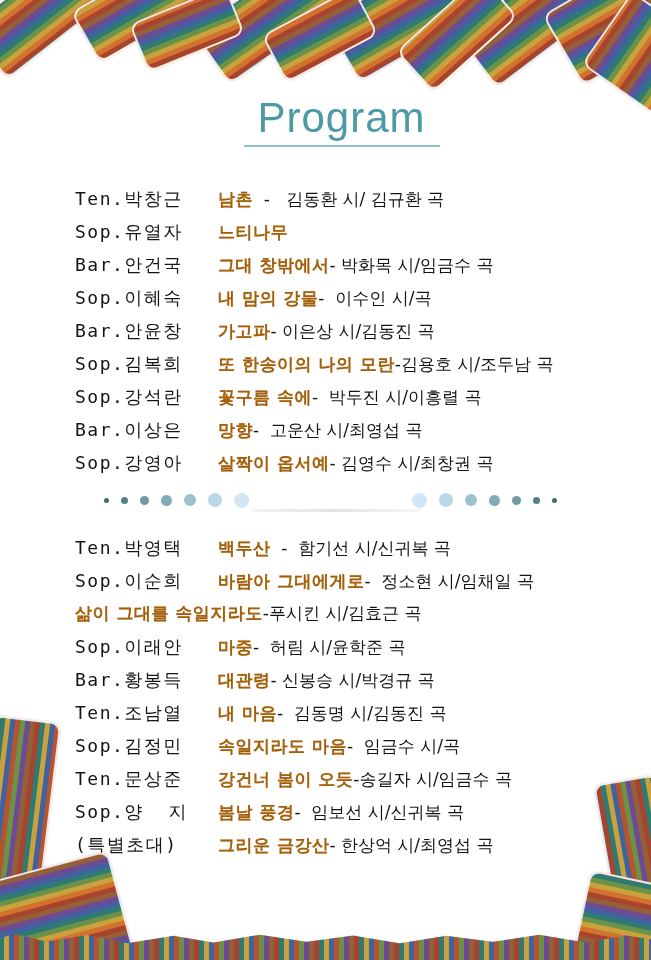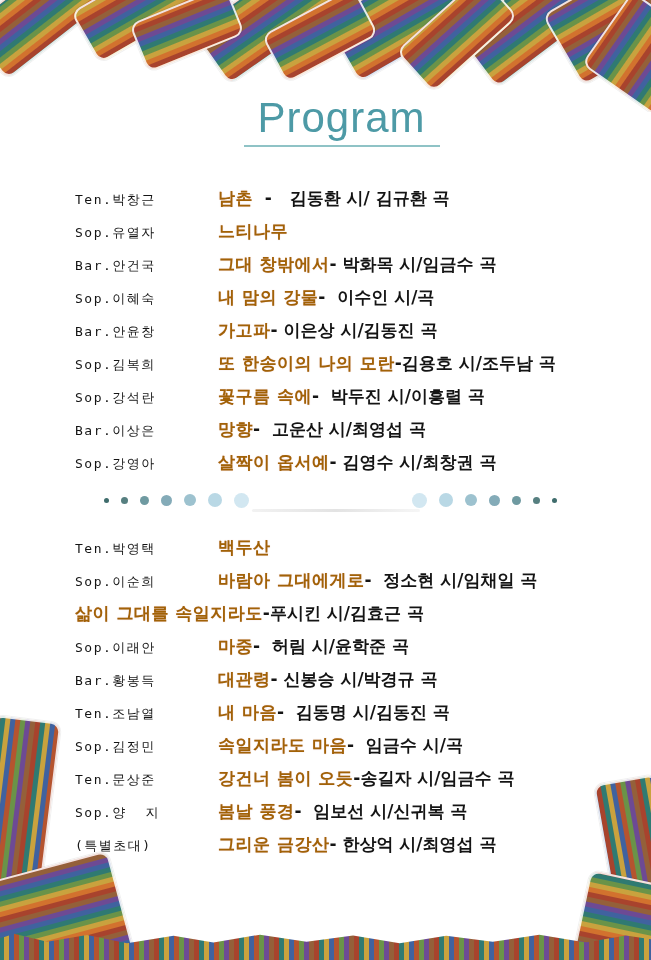--- a/index.html
+++ b/index.html
@@ -53,25 +53,25 @@
   #title-underline{width:196px;height:2px;background:#8fc3c6;margin:3px auto 0 auto;}
 
   
   .section{position:absolute;left:75px;}
   #section-0{top:182px;}
   #section-1{top:531px;}
   .row{display:flex;align-items:baseline;height:33px;line-height:33px;
        font-size:17px;white-space:pre;}
   .performer{
     flex:0 0 143px;width:143px;color:#141414;letter-spacing:1.5px;
-    font-family:"DejaVu Sans Mono","DejaVu Sans",monospace;font-size:13px;
+    font-family:"DejaVu Sans Mono","DejaVu Sans",monospace;font-size:18px;
   }
   .song{color:#a16207;font-weight:bold;letter-spacing:.5px;
         text-shadow:0 0 1px rgba(201,81,78,.35);}
-  .credit{color:#141414;font-weight:bold;}
+  .credit{color:#141414;}
 
   
   .dots{position:absolute;top:492px;display:flex;align-items:center;gap:12px;height:16px;}
   #dots-left{left:104px;}
   #dots-right{left:412px;}
   .dot{display:block;border-radius:50%;}
   #divider-line{position:absolute;left:252px;top:509px;width:168px;height:3px;
     background:linear-gradient(90deg,#f2f2f2,#e3e3e3,#f6f6f6);border-radius:2px;}
 </style>
 </head>
@@ -121,21 +121,21 @@
     <span class="dot" style="height: 15px; width: 15px; background: rgb(210, 231, 241);"></span>
     <span class="dot" style="height: 14px; width: 14px; background: rgb(185, 216, 229);"></span>
     <span class="dot" style="height: 12px; width: 12px; background: rgb(157, 194, 207);"></span>
     <span class="dot" style="height: 11px; width: 11px; background: rgb(132, 171, 184);"></span>
     <span class="dot" style="height: 9px; width: 9px; background: rgb(111, 154, 161);"></span>
     <span class="dot" style="height: 7px; width: 7px; background: rgb(86, 127, 128);"></span>
     <span class="dot" style="height: 5px; width: 5px; background: rgb(63, 108, 108);"></span>
   </div>
 
 <div class="section" id="section-1">
-    <div class="row"><span class="performer">Ten.박영택</span><span class="song">백두산</span></div>
+    <div class="row"><span class="performer">Ten.박영택</span><span class="song">백두산</span><span class="credit">  -  함기선 시/신귀복 곡</span></div>
     <div class="row"><span class="performer">Sop.이순희</span><span class="song">바람아 그대에게로</span><span class="credit">-  정소현 시/임채일 곡</span></div>
     <div class="row"><span class="song">삶이 그대를 속일지라도</span><span class="credit">-푸시킨 시/김효근 곡</span></div>
     <div class="row"><span class="performer">Sop.이래안</span><span class="song">마중</span><span class="credit">-  허림 시/윤학준 곡</span></div>
     <div class="row"><span class="performer">Bar.황봉득</span><span class="song">대관령</span><span class="credit">- 신봉승 시/박경규 곡</span></div>
     <div class="row"><span class="performer">Ten.조남열</span><span class="song">내 마음</span><span class="credit">-  김동명 시/김동진 곡</span></div>
     <div class="row"><span class="performer">Sop.김정민</span><span class="song">속일지라도 마음</span><span class="credit">-  임금수 시/곡</span></div>
     <div class="row"><span class="performer">Ten.문상준</span><span class="song">강건너 봄이 오듯</span><span class="credit">-송길자 시/임금수 곡</span></div>
     <div class="row"><span class="performer">Sop.양  지</span><span class="song">봄날 풍경</span><span class="credit">-  임보선 시/신귀복 곡</span></div>
     <div class="row"><span class="performer">(특별초대)</span><span class="song">그리운 금강산</span><span class="credit">- 한상억 시/최영섭 곡</span></div>
   </div>

